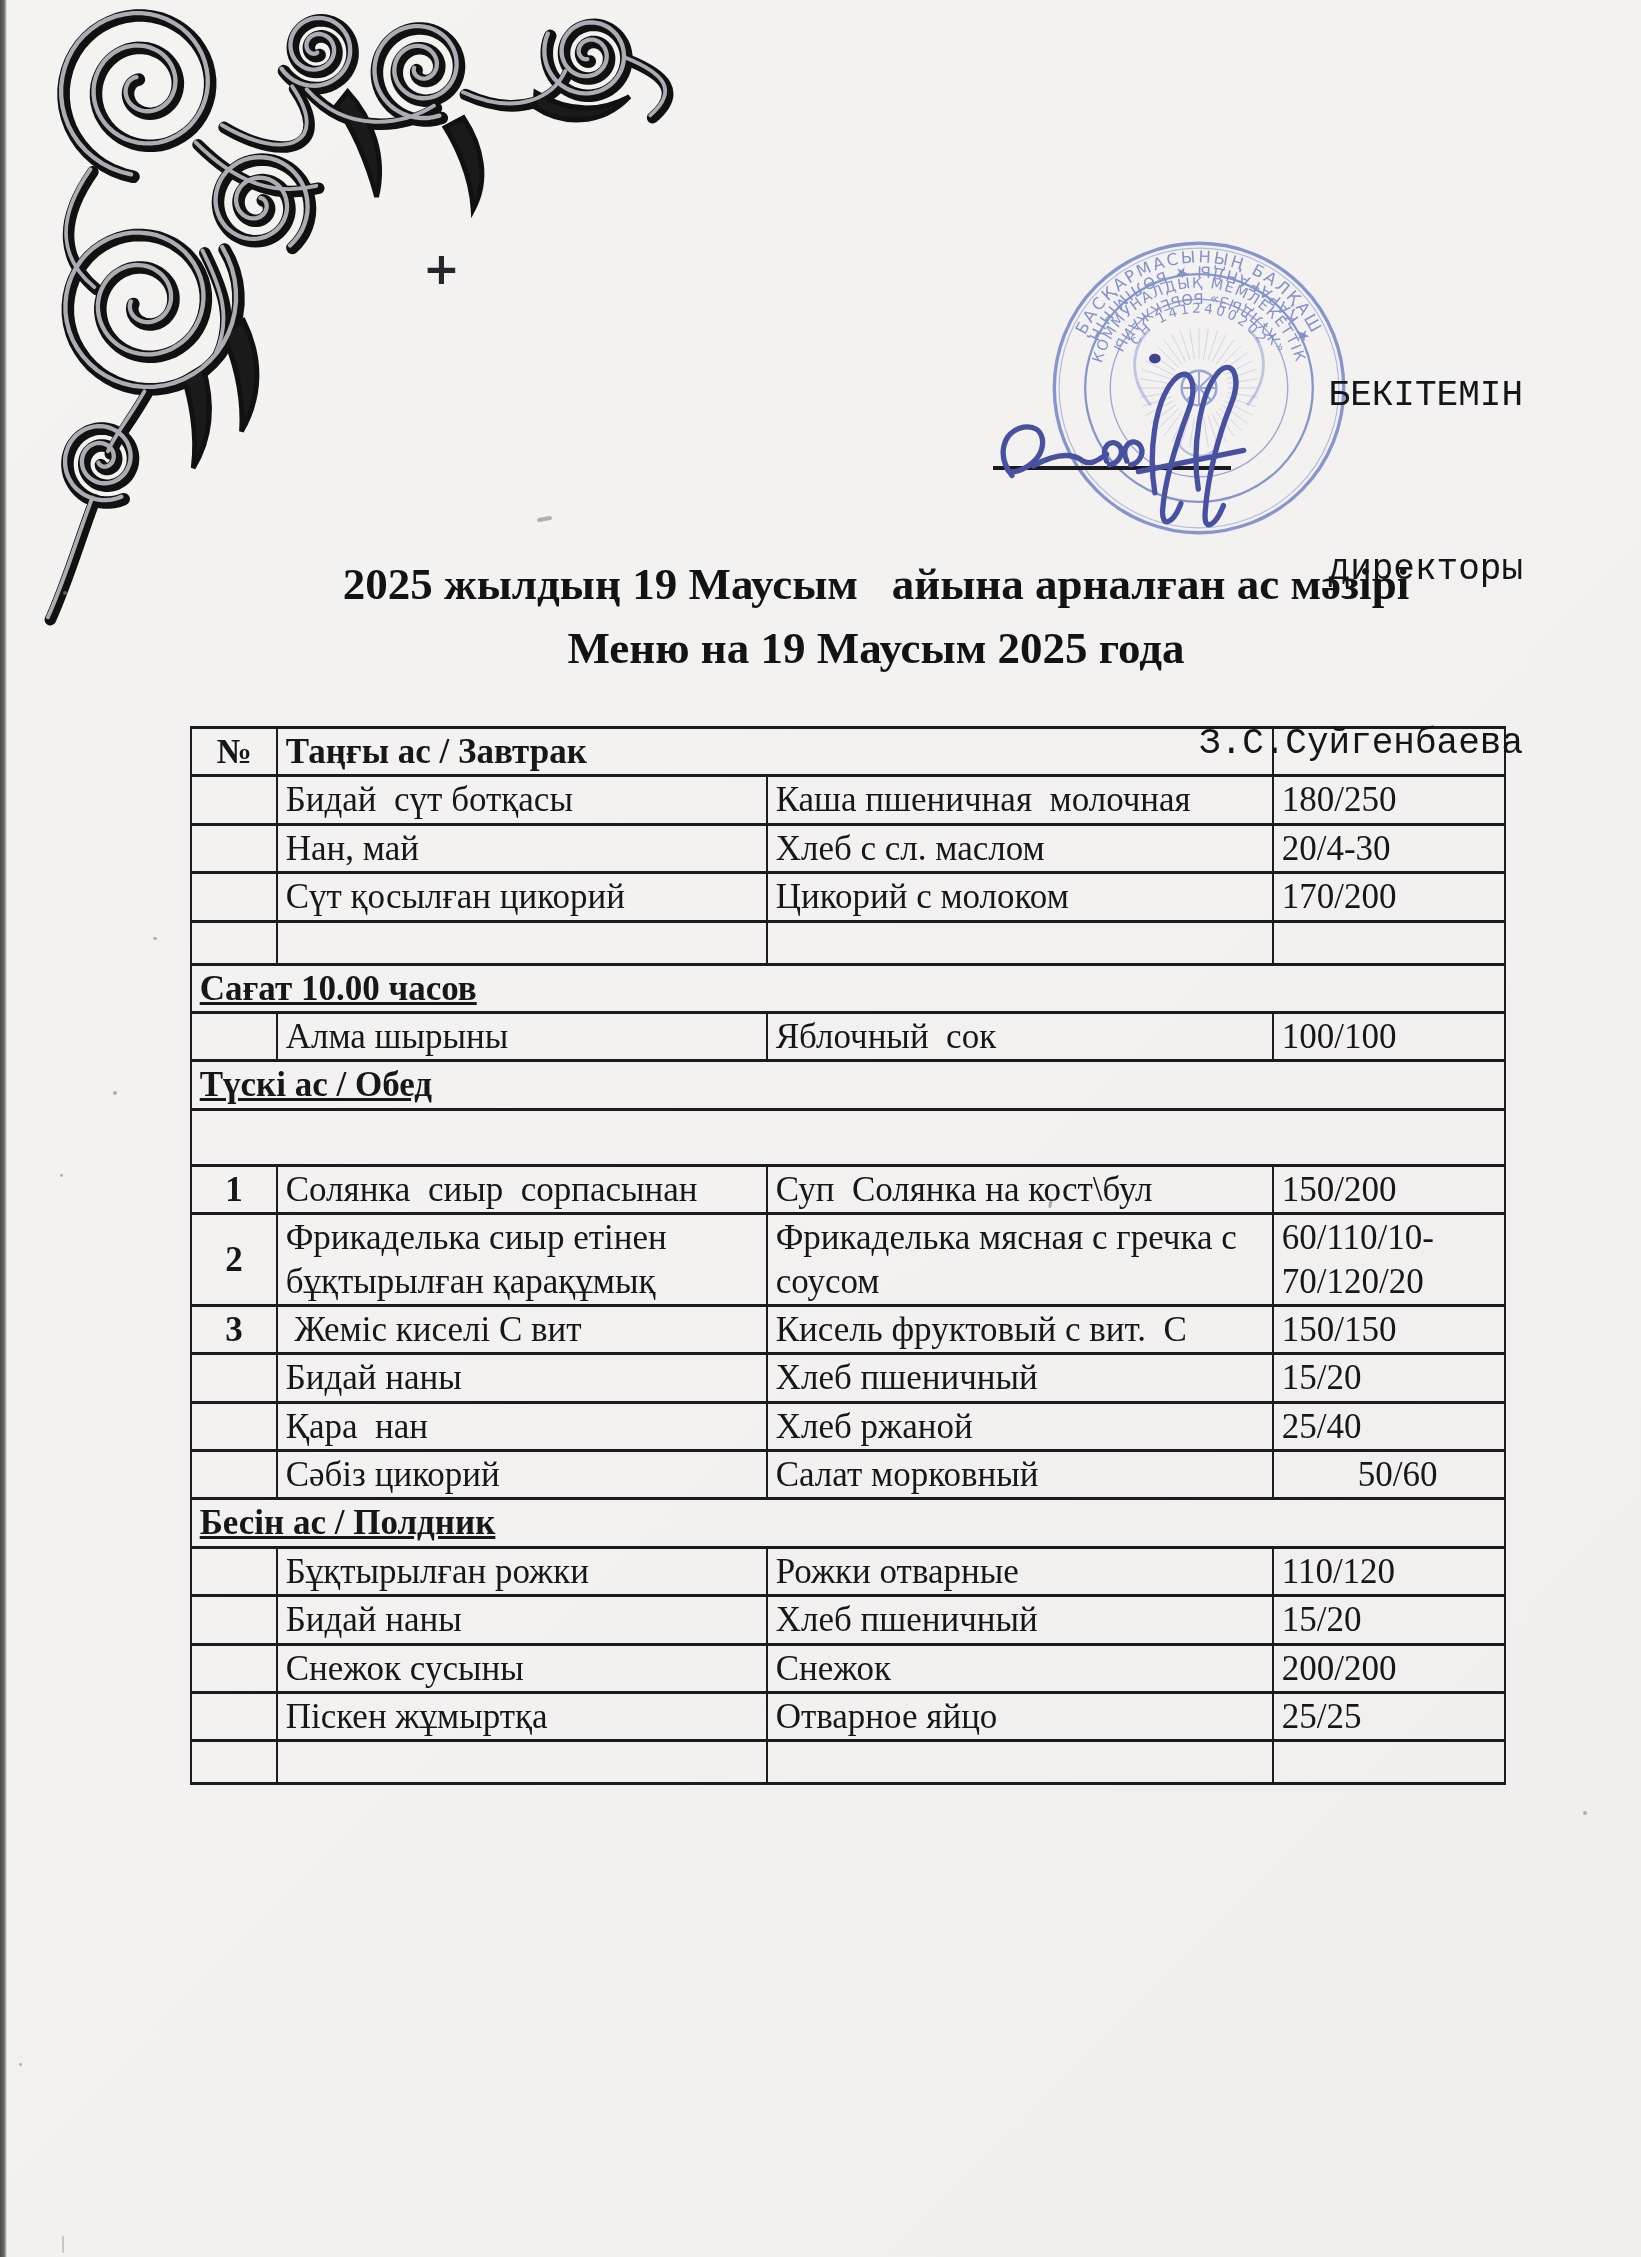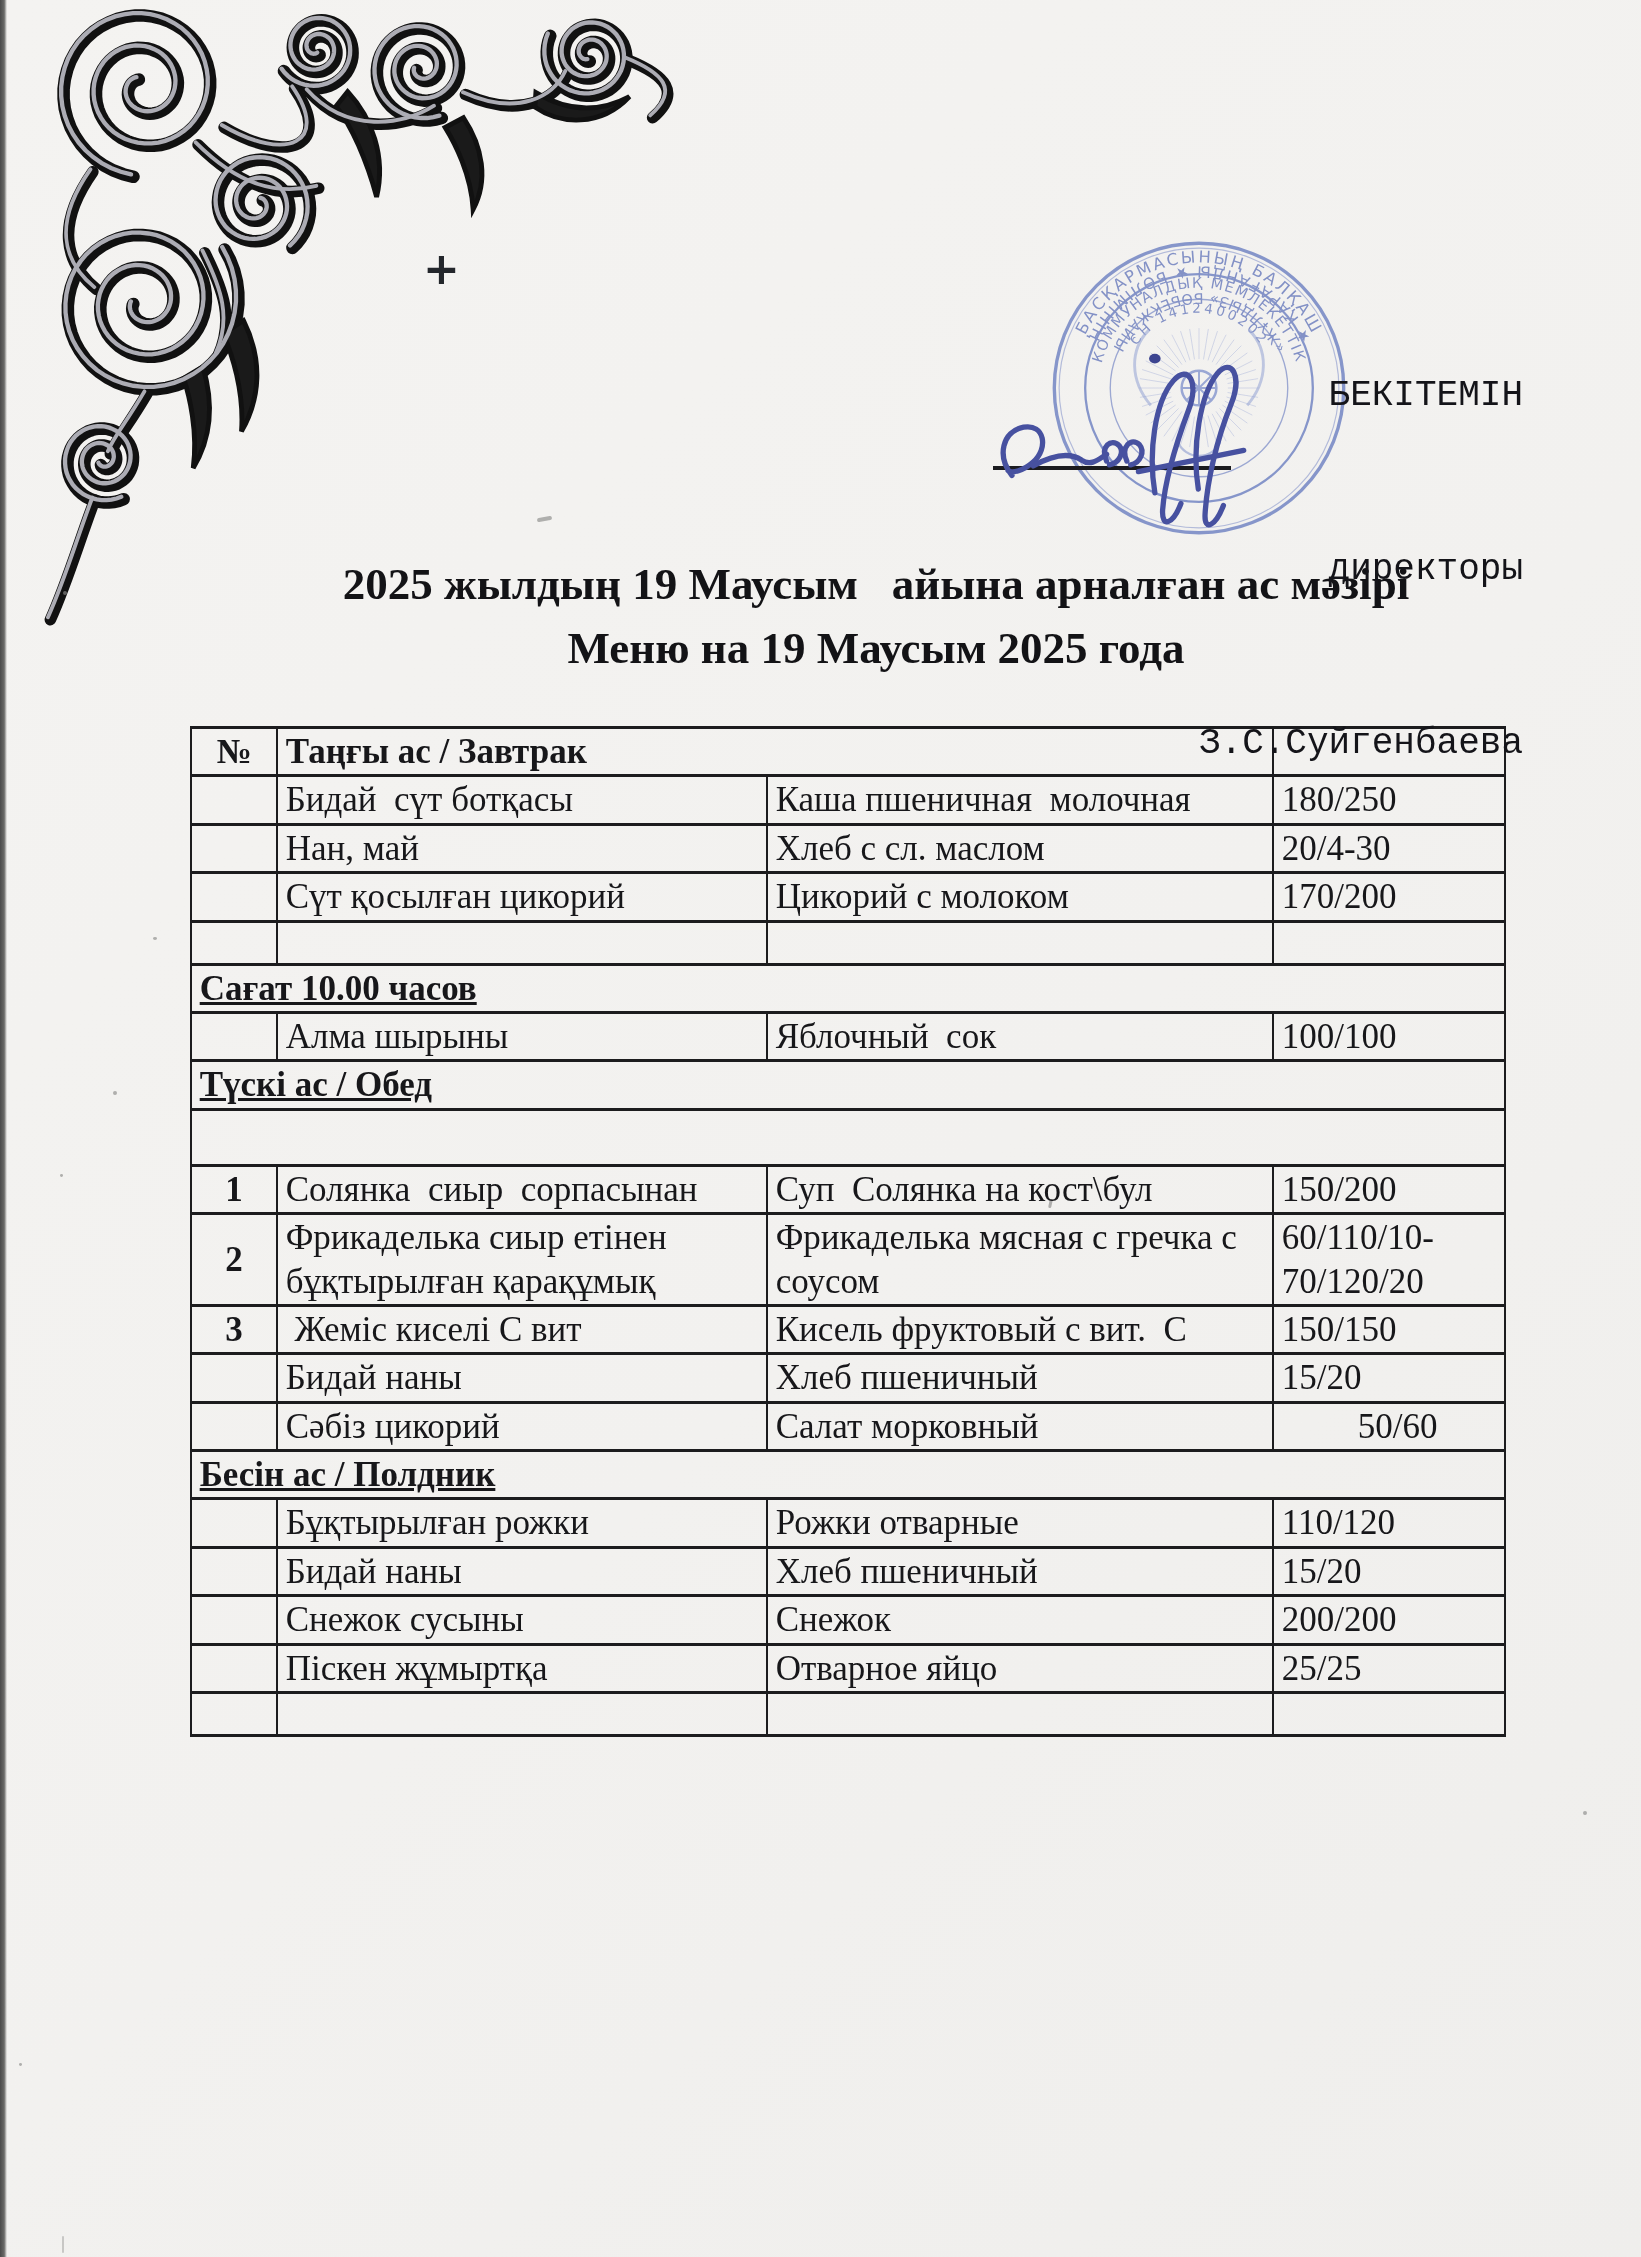--- a/index.html
+++ b/index.html
@@ -258,20 +258,26 @@
           <td class="c-portion">150/150</td>
         </tr>
         <tr class="row-item">
           <td class="c-num"></td>
           <td class="c-kk">Бидай наны</td>
           <td class="c-ru">Хлеб пшеничный</td>
           <td class="c-portion">15/20</td>
         </tr>
         <tr class="row-item">
           <td class="c-num"></td>
+          <td class="c-kk">Қара  нан</td>
+          <td class="c-ru">Хлеб ржаной</td>
+          <td class="c-portion">25/40</td>
+        </tr>
+        <tr class="row-item">
+          <td class="c-num"></td>
           <td class="c-kk">Сәбіз цикорий</td>
           <td class="c-ru">Салат морковный</td>
           <td class="c-portion center">50/60</td>
         </tr>
         <tr class="row-section">
           <td class="c-sec" colspan="4">Бесін ас / Полдник</td>
         </tr>
         <tr class="row-item">
           <td class="c-num"></td>
           <td class="c-kk">Бұқтырылған рожки</td>

